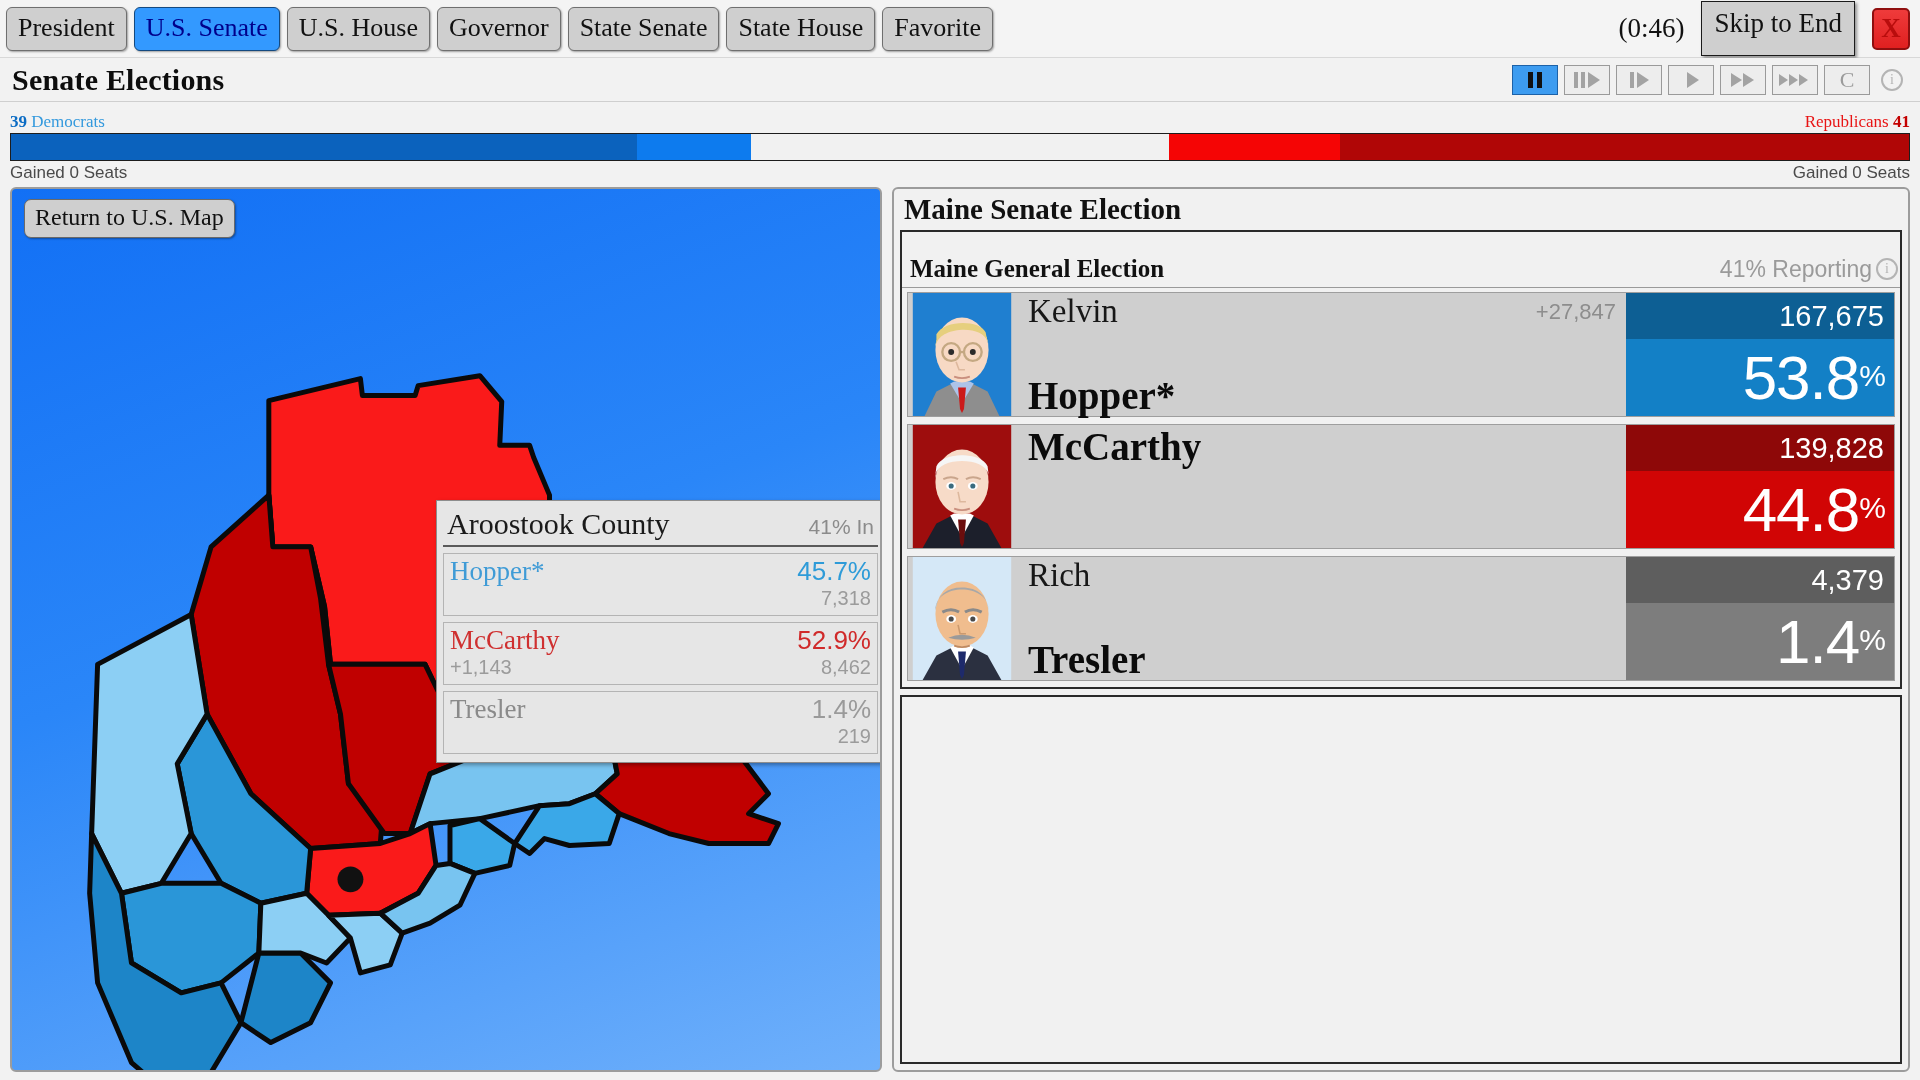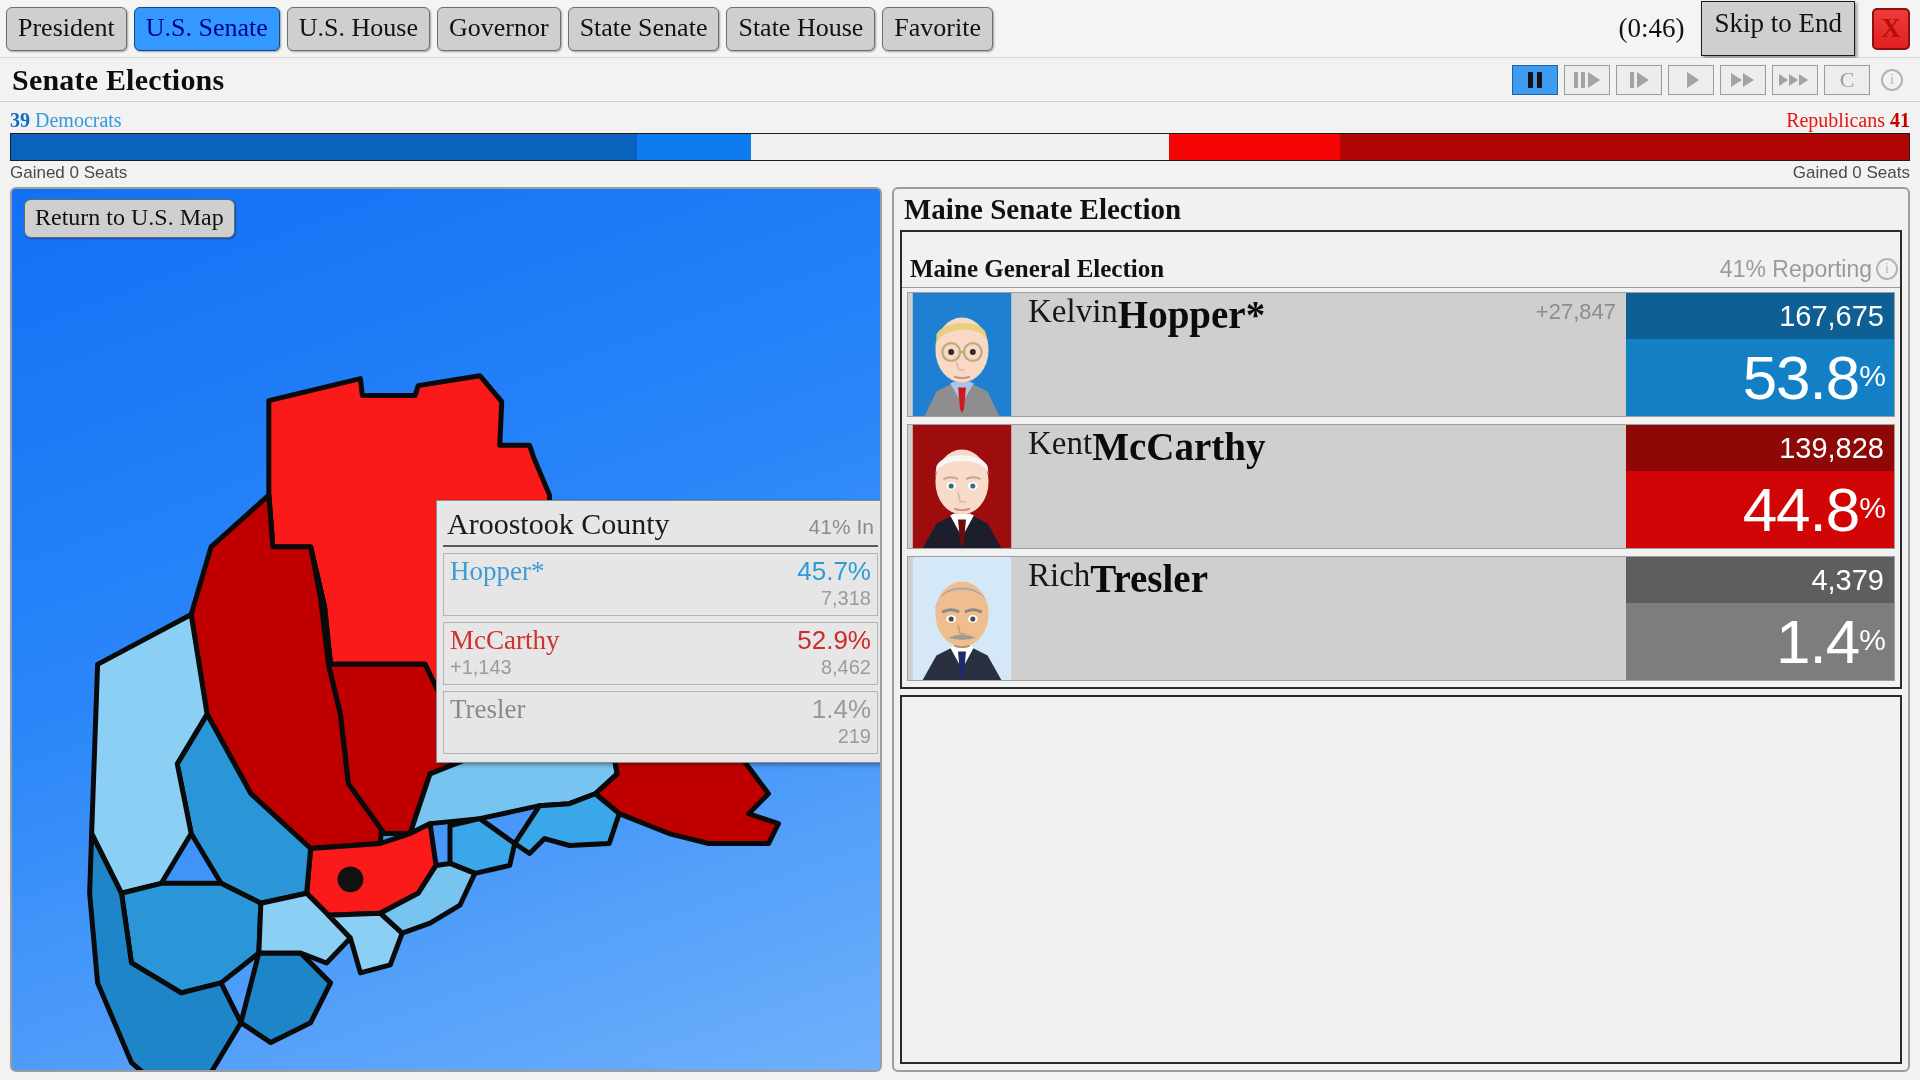--- a/index.html
+++ b/index.html
@@ -57,21 +57,21 @@
     border:1px solid #9a9a9a; display:flex; align-items:center;
     justify-content:center; cursor:pointer;
   }
   .ctrl.active { background:#3d9cf0; border-color:#1d62a8; }
   .ctrl.round { border-radius:50%; width:32px; height:32px; border:none; background:transparent; }
   .ctrl svg { display:block; }
   .ctrl .lbl { font-size:22px; color:#9b9b9b; font-family:"Liberation Serif",serif; }
 
   
   .seatwrap { flex:0 0 74px; padding:2px 10px 0 10px; background:#f2f2f2; }
-  .seatlabels { display:flex; align-items:flex-end; height:28px; font-size:20px; }
+  .seatlabels { display:flex; align-items:flex-end; height:28px; font-size:17px; }
   .dem { color:#3399dd; }
   .dem b { color:#0b6cc4; font-weight:bold; }
   .rep { color:#e81414; margin-left:auto; }
   .rep b { color:#c40000; font-weight:bold; }
   .seatbar {
     height:28px; background:#f1f1f1; border:1px solid #1d1d1d;
     display:flex; margin-top:1px;
   }
   .sb { height:100%; }
   .gainrow {
@@ -156,21 +156,21 @@
     width:22px; height:22px; border-radius:50%; border:2px solid #b4b4b4;
     color:#b4b4b4; font-size:14px; display:flex; align-items:center;
     justify-content:center; font-family:"Liberation Serif", serif;
   }
   .cand-list { padding:4px 5px 6px 5px; display:flex; flex-direction:column; gap:7px; }
   .cand {
     display:flex; height:125px; border:1px solid #9e9e9e; background:#cfcfcf;
   }
   .avatar { width:108px; flex:0 0 108px; overflow:hidden; position:relative; }
   .avatar svg { width:100%; height:100%; display:block; }
-  .cand-names { flex:1 1 auto; padding:2px 10px 0 12px; min-width:0; display:flex; flex-direction:row; justify-content:flex-start; }
+  .cand-names { flex:1 1 auto; padding:2px 10px 0 12px; min-width:0; display:flex; flex-direction:column; justify-content:space-between; }
   .cand-first { font-size:33px; color:#171717; line-height:1.02; }
   .cand-last { font-size:39px; font-weight:bold; color:#0b0b0b; line-height:1.02; }
   .cand-margin {
     display:flex; align-items:flex-start; padding-top:6px; padding-right:10px;
     font-family:"Liberation Sans", sans-serif; font-size:22px; color:#8d8d8d;
   }
   .cand-nums { width:268px; flex:0 0 268px; display:flex; flex-direction:column; }
   .num-votes {
     flex:0 0 46px; display:flex; align-items:center; justify-content:flex-end;
     padding-right:10px; color:#fff;
@@ -414,21 +414,20 @@
                 <path d="M54 55 Q61 51 69 55" fill="none" stroke="#c9a58c" stroke-width="2"></path>
                 <ellipse cx="39" cy="62" rx="5" ry="4" fill="#fff"></ellipse>
                 <ellipse cx="61" cy="62" rx="5" ry="4" fill="#fff"></ellipse>
                 <circle cx="39" cy="62" r="2.6" fill="#3a6b7f"></circle>
                 <circle cx="61" cy="62" r="2.6" fill="#3a6b7f"></circle>
                 <path d="M46 68 L48 78 L54 78" fill="none" stroke="#ddb89d" stroke-width="1.6"></path>
                 <path d="M42 85 Q50 88 58 85" fill="none" stroke="#c98f7e" stroke-width="1.8"></path>
               </svg>
             </div>
             <div class="cand-names">
-              <div class="cand-first">Kent</div>
               <div class="cand-last">McCarthy</div>
             </div>
             <div class="cand-margin"></div>
             <div class="cand-nums" id="nums-1">
               <div class="num-votes" id="votes-1" style="background: rgb(142, 8, 8);">139,828</div>
               <div class="num-pct" id="pct-1" style="background: rgb(209, 5, 5);">
                 <span class="big">44.8</span>
                   <span class="sym">%</span>
               </div>
             </div>

